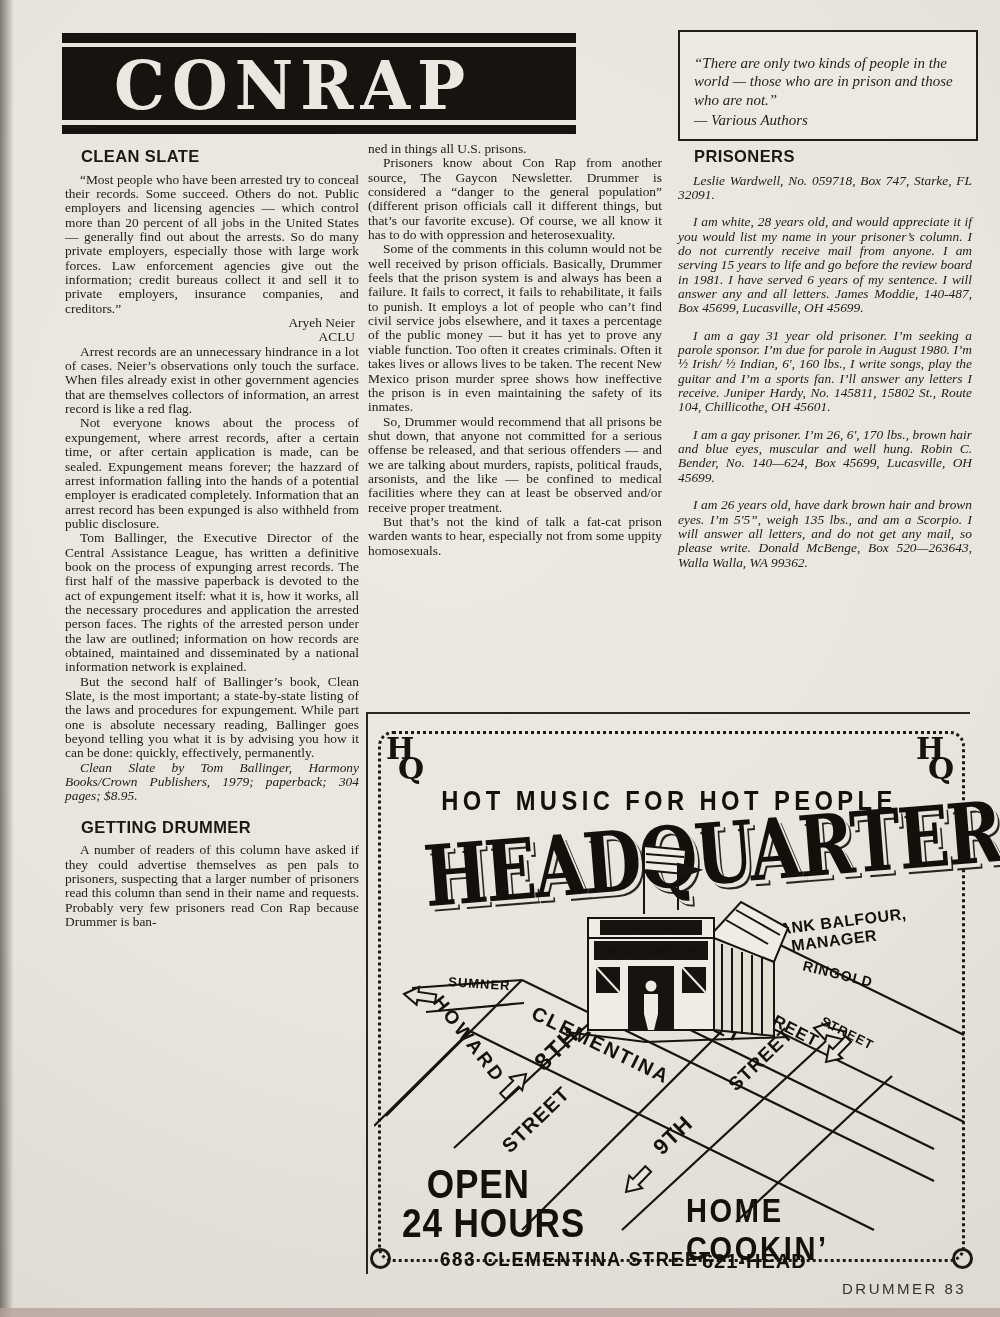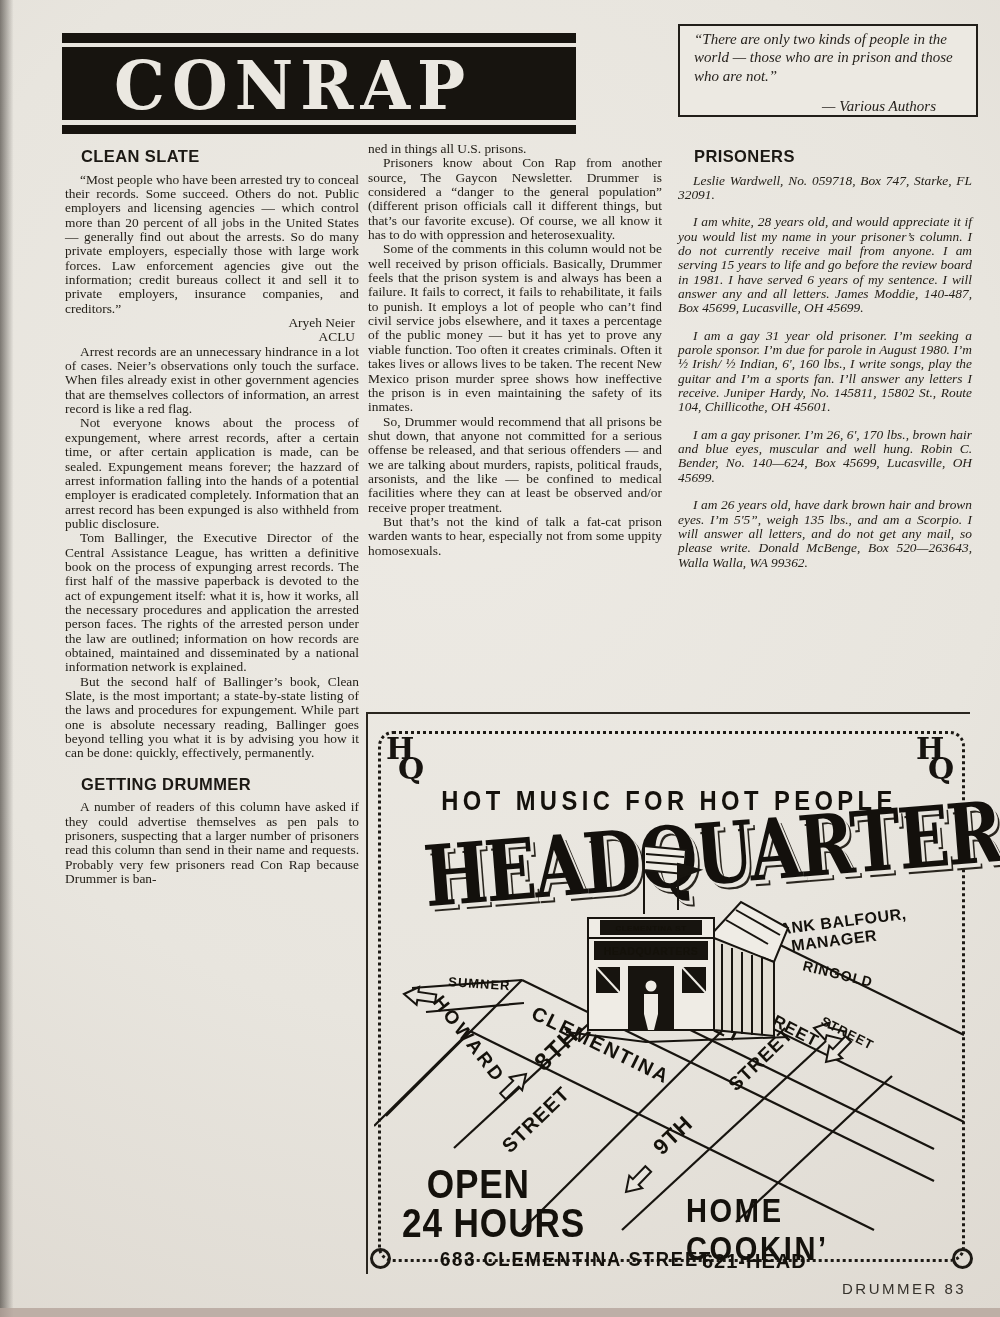--- a/index.html
+++ b/index.html
@@ -13,24 +13,24 @@
   
   .masthead{position:absolute;left:62px;top:33px;width:514px;}
   .bar-thin{height:10px;background:#17140f;}
   .bar-main{margin-top:4px;height:73px;background:#17140f;position:relative;}
   .bar-thin2{margin-top:5px;height:9px;background:#17140f;}
   .masthead-title{position:absolute;left:52px;top:1px;color:#ebe8e1;
         font-family:"DejaVu Serif",serif;font-weight:bold;font-size:64px;line-height:71px;
         letter-spacing:7px;transform:scaleY(1.06);transform-origin:top left;}
 
   
-  .quote-box{position:absolute;left:678px;top:24px;width:270px;height:76px;
-        border:2px solid #211e19;background:#ecE9e2;padding:4px 12px 9px 14px;
+  .quote-box{position:absolute;left:678px;top:30px;width:270px;height:76px;
+        border:2px solid #211e19;background:#ecE9e2;padding:22px 12px 9px 14px;
         font-style:italic;font-size:15px;line-height:1.22;color:#26221d;}
-  .quote-attrib{text-align:right;padding-right:28px;margin-top:12px;}
+  .quote-attrib{text-align:left;padding-right:28px;margin-top:2px;}
 
   
   .col{position:absolute;width:294px;font-size:13.4px;line-height:1.07;
         text-align:justify;color:#242019;}
   .col p{margin:0;text-indent:15px;}
   .col p.noindent{text-indent:0;}
   .col h2{font-family:"Liberation Sans",sans-serif;font-size:16.5px;font-weight:bold;
         letter-spacing:.4px;margin:0 0 7px 16px;color:#1c1914;text-align:left;}
   .col h2.mt{margin-top:15px;}
   .byline{text-align:right;padding-right:4px;margin:0;}
@@ -101,20 +101,21 @@
 
   <div class="col" style="left:65px;top:148px;">
     <h2>CLEAN SLATE</h2>
     <p>“Most people who have been arrested try to conceal their records. Some succeed. Others do not. Public employers and licensing agencies — which control more than 20 percent of all jobs in the United States — generally find out about the arrests. So do many private employers, especially those with large work forces. Law enforcement agencies give out the information; credit bureaus collect it and sell it to private employers, insurance companies, and creditors.”</p>
     <p class="byline noindent">Aryeh Neier</p>
     <p class="byline noindent">ACLU</p>
     <p>Arrest records are an unnecessary hindrance in a lot of cases. Neier’s observations only touch the surface. When files already exist in other government agencies that are themselves collectors of information, an arrest record is like a red flag.</p>
     <p>Not everyone knows about the process of expungement, where arrest records, after a certain time, or after certain application is made, can be sealed. Expungement means forever; the hazzard of arrest information falling into the hands of a potential employer is eradicated completely. Information that an arrest record has been expunged is also withheld from public disclosure.</p>
     <p>Tom Ballinger, the Executive Director of the Central Assistance League, has written a definitive book on the process of expunging arrest records. The first half of the massive paperback is devoted to the act of expungement itself: what it is, how it works, all the necessary procedures and application the arrested person faces. The rights of the arrested person under the law are outlined; information on how records are obtained, maintained and disseminated by a national information network is explained.</p>
     <p>But the second half of Ballinger’s book, Clean Slate, is the most important; a state-by-state listing of the laws and procedures for expungement. While part one is absolute necessary reading, Ballinger goes beyond telling you what it is by advising you how it can be done: quickly, effectively, permanently.</p>
+    <p class="citation">Clean Slate by Tom Ballinger, Harmony Books/Crown Publishers, 1979; paperback; 304 pages; $8.95.</p>
     <h2 class="mt">GETTING DRUMMER</h2>
     <p>A number of readers of this column have asked if they could advertise themselves as pen pals to prisoners, suspecting that a larger number of prisoners read this column than send in their name and requests. Probably very few prisoners read Con Rap because Drummer is ban-</p>
   </div>
 
   <div class="col" style="left:368px;top:142px;">
     <p class="noindent">ned in things all U.S. prisons.</p>
     <p>Prisoners know about Con Rap from another source, The Gaycon Newsletter. Drummer is considered a “danger to the general population” (different prison officials call it different things, but that’s our favorite excuse). Of course, we all know it has to do with oppression and heterosexuality.</p>
     <p>Some of the comments in this column would not be well received by prison officials. Basically, Drummer feels that the prison system is and always has been a failure. It fails to correct, it fails to rehabilitate, it fails to punish. It employs a lot of people who can’t find civil service jobs elsewhere, and it taxes a percentage of the public money — but it has yet to prove any viable function. Too often it creates criminals. Often it takes lives or allows lives to be taken. The recent New Mexico prison murder spree shows how ineffective the prison is in even maintaining the safety of its inmates.</p>
     <p>So, Drummer would recommend that all prisons be shut down, that anyone not committed for a serious offense be released, and that serious offenders — and we are talking about murders, rapists, political frauds, arsonists, and the like — be confined to medical facilities where they can at least be observed and/or receive proper treatment.</p>
     <p>But that’s not the kind of talk a fat-cat prison warden wants to hear, especially not from some uppity homosexuals.</p>

